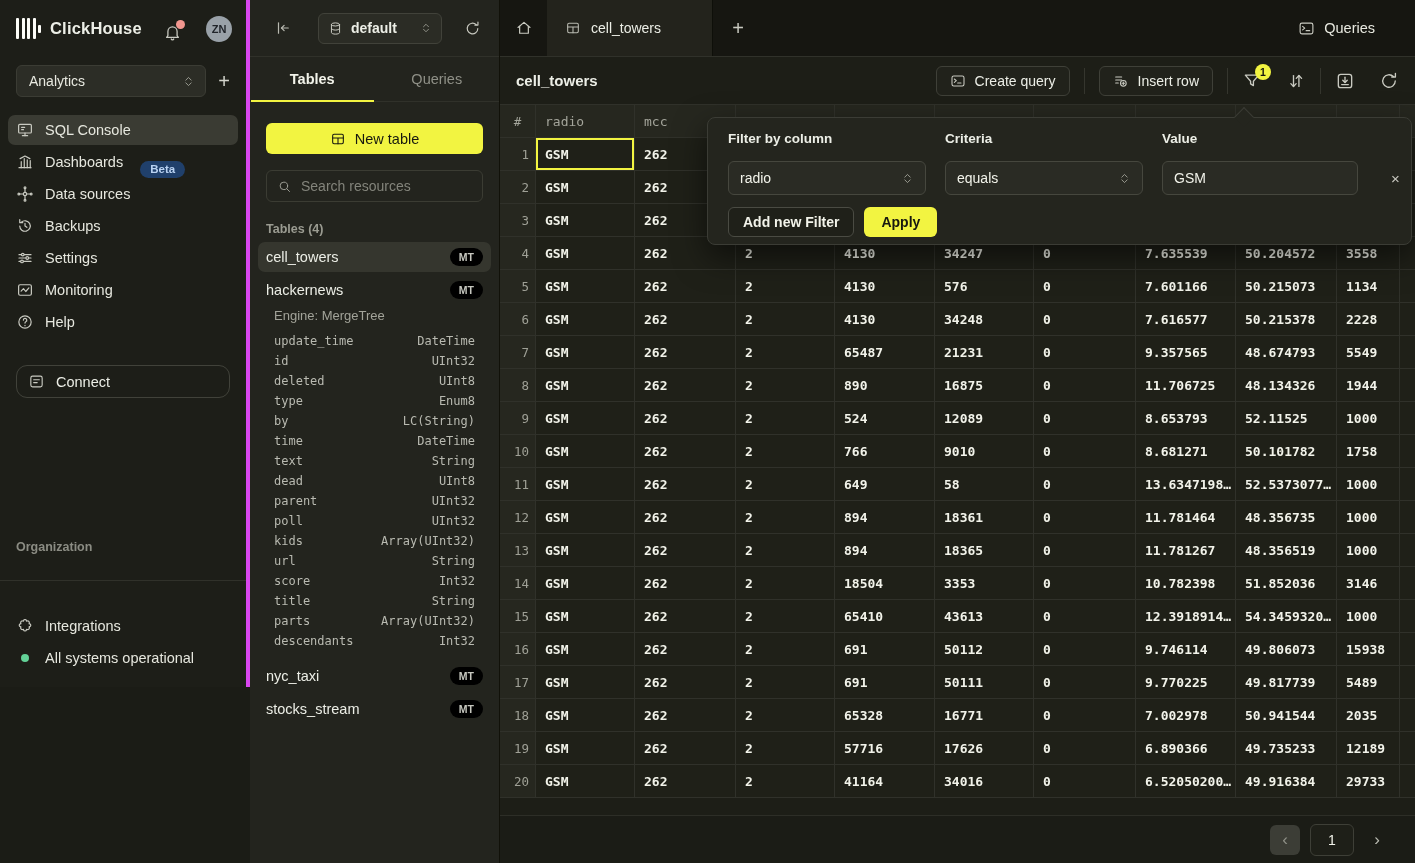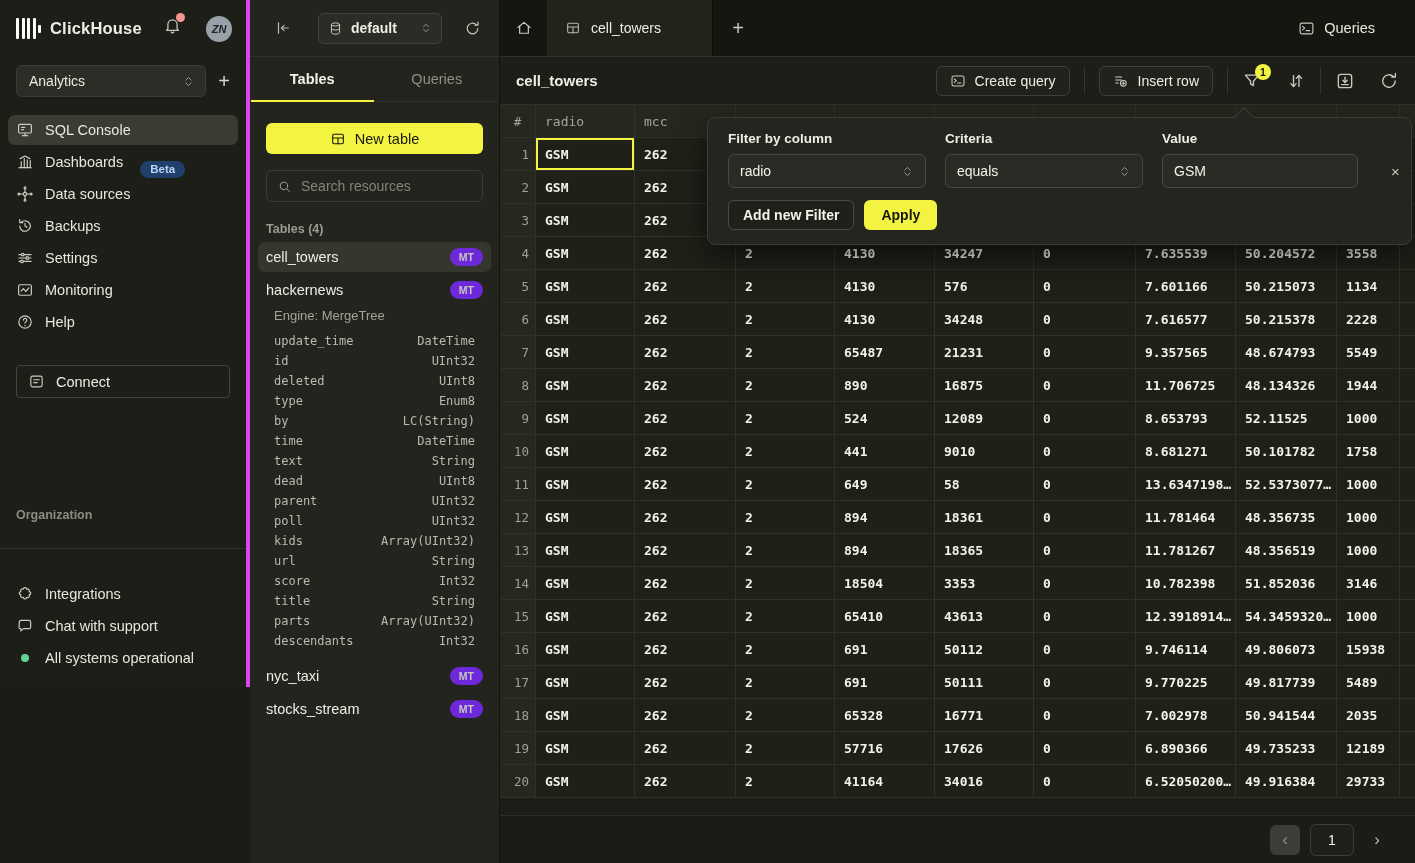--- a/index.html
+++ b/index.html
@@ -15,37 +15,37 @@
   .icn { display:inline-flex; align-items:center; justify-content:center; color:#c9cac1; flex:none; }
   .icn svg { width:100%; height:100%; stroke:currentColor; fill:none; stroke-width:1.6; stroke-linecap:round; stroke-linejoin:round; }
 
   
   .sidebar { position:absolute; left:0; top:0; width:250px; height:687px; background:#1d1e18; border-right:4px solid #d946ef; display:flex; flex-direction:column; }
   .sb-head { height:57px; display:flex; align-items:center; padding:0 14px 0 16px; }
   .logo { display:flex; gap:2.5px; align-items:center; height:22px; margin-right:9px; }
   .logo .b { width:3px; height:21px; background:#fdfdf8; border-radius:1px; }
   .logo .b.short { height:8px; }
   .brand { font-size:16.5px; font-weight:700; letter-spacing:.2px; }
-  .sb-head-right { margin-left:auto; display:flex; align-items:flex-start; gap:24px;font-style:italic; }
+  .sb-head-right { margin-left:auto; display:flex; align-items:flex-end; gap:24px; }
   .bell { position:relative; width:19px; height:19px; }
   .bell .dot { position:absolute; top:-3px; right:-3px; width:9px; height:9px; border-radius:50%; background:#f2978f; }
   .avatar { width:26px; height:26px; border-radius:50%; background:#99a1a8; color:#20242a; font-size:11px; font-weight:700; display:flex; align-items:center; justify-content:center; }
 
   .ws-row { display:flex; align-items:center; gap:12px; margin:8px 16px 6px 16px; }
   .ws-select { flex:1; height:32px; background:#2c2d26; border:1px solid #3b3c34; border-radius:6px; display:flex; align-items:center; padding:0 10px 0 12px; font-size:14px; color:#e8e9e0; cursor:pointer; }
   .ws-select .icn { margin-left:auto; width:13px; height:13px; color:#a7a89e; }
   .ws-add { font-size:20px; color:#d4d5cc; cursor:pointer; line-height:1; }
 
   .sb-nav { margin:12px 8px 0 8px; }
   .nav-item { height:30px; margin-bottom:2px; border-radius:7px; display:flex; align-items:center; padding:0 8px; gap:11px; font-size:14.5px; color:#e6e7de; cursor:pointer; }
   .nav-item .icn { width:18px; height:18px; }
   .nav-item.active { background:#3a3b33; }
   .badge-beta { margin-left:6px; background:#20406b; color:#b9d2f2; font-size:11.5px; font-weight:600; padding:2.5px 10px; border-radius:11px;margin-top:14px; }
 
-  .connect { margin:26px 16px 0 16px; height:33px; border:1px solid #41423a; border-radius:4px; display:flex; align-items:center; gap:11px; padding:0 11px; font-size:14.5px; cursor:pointer; }
+  .connect { margin:26px 16px 0 16px; height:33px; border:1px solid #41423a; border-radius:11px; display:flex; align-items:center; gap:11px; padding:0 11px; font-size:14.5px; cursor:pointer; }
   .connect .icn { width:17px; height:17px; }
   .sb-spacer { flex:1; }
 
   .org-label { margin:0 16px 10px 16px; font-size:12.5px; font-weight:700; color:#8b8c83; }
   .org-items { margin:0 8px; }
   .nav-item .chev-r { margin-left:auto; width:13px; height:13px; color:#b7b8af; }
   .sb-divider { border:none; border-top:1px solid #30312a; margin:16px 0 14px 0; }
   .sb-footer { margin:16px 8px 12px 8px; }
   .status-dot { width:8px; height:8px; border-radius:50%; background:#63d297; margin:0 5px; }
 
@@ -65,21 +65,21 @@
   .newtable-btn .icn { width:16px; height:16px; color:#17180f; }
   .search-box { margin:16px 16px 0 16px; height:32px; border:1px solid #3b3c33; border-radius:6px; display:flex; align-items:center; gap:9px; padding:0 10px; flex:none; }
   .search-box input { background:transparent; border:none; outline:none; color:#3b82f6; font-size:14px; width:100%; font-family:"Liberation Sans",sans-serif; }
   .search-box input::placeholder { color:#83847b; }
   .search-box .icn { width:15px; height:15px; color:#9b9c93; }
   .ex-section-label { margin:20px 16px 6px 16px; font-size:12.5px; font-weight:700; color:#9a9b91; }
   .tbl-list { margin:0 8px; overflow:hidden; }
   .tbl-item { height:30px; margin-bottom:3px; border-radius:7px; display:flex; align-items:center; padding:0 8px; cursor:pointer; }
   .tbl-item.active { background:#35362e; }
   .tbl-item .nm { font-size:14.5px; color:#eceee6; font-weight:500; }
-  .tbl-item .mt { margin-left:auto; background:#6d28d9; color:#c6c7bf; font-size:10.5px; font-weight:700; padding:3px 9px; border-radius:10px; }
+  .tbl-item .mt { margin-left:auto; background:#000000; color:#c6c7bf; font-size:10.5px; font-weight:700; padding:3px 9px; border-radius:10px; }
   .engine-line { margin:3px 8px 8px 16px; font-size:13px; color:#a2a399; }
   .schema { margin:2px 16px 10px 16px; font-family:"DejaVu Sans Mono", monospace; font-size:12px; color:#b9bab1; }
   .schema .f { display:flex; height:20px; align-items:center; }
   .schema .f .t { margin-left:auto; }
 
   
   .main { position:absolute; left:500px; top:0; width:915px; height:863px; background:#1d1e17; }
   .tabstrip { position:absolute; left:0; top:0; right:0; height:57px; background:#161611; border-bottom:1px solid #30312a; display:flex; align-items:stretch; }
   .home-btn { width:47px; display:flex; align-items:center; justify-content:center; cursor:pointer; }
   .home-btn .icn { width:18px; height:18px; }
@@ -114,21 +114,21 @@
   .pagebar { position:absolute; left:0; right:0; top:815px; bottom:0; border-top:1px solid #2d2e27; display:flex; align-items:center; justify-content:flex-end; gap:10px; padding-right:25px; background:#1b1c16; }
   .pg-prev { width:30px; height:30px; border-radius:6px; background:#3c3d36; color:#8f9087; display:flex; align-items:center; justify-content:center; font-size:17px; cursor:pointer; }
   .pg-num { min-width:44px; height:32px; border:1px solid #3e3f37; border-radius:6px; background:#1e1f18; display:flex; align-items:center; justify-content:center; font-size:14px; color:#f2f3ea; cursor:pointer; }
   .pg-next { width:26px; height:30px; color:#b9bab1; display:flex; align-items:center; justify-content:center; font-size:17px; cursor:pointer; }
 
   
   .popup { position:absolute; left:207px; top:117px; width:705px; height:128px; background:#24251e; border:1px solid #3b3c35; border-radius:8px; box-shadow:0 12px 32px rgba(0,0,0,.55); padding:13px 20px; z-index:30; }
   .popup .caret { position:absolute; top:-8px; left:529px; width:14px; height:14px; background:#24251e; border-left:1px solid #3b3c35; border-top:1px solid #3b3c35; transform:rotate(45deg); }
   .fp-row { display:flex; gap:19px; }
   .fp-group { display:flex; flex-direction:column; }
-  .fp-label { font-size:13.5px; font-weight:700; color:#eceee6; margin-bottom:8px; }
+  .fp-label { font-size:13.5px; font-weight:700; color:#eceee6; margin-bottom:15px; }
   .fp-select, .fp-input { width:198px; height:34px; background:#2a2b24; border:1px solid #46473e; border-radius:6px; display:flex; align-items:center; padding:0 11px; font-size:14px; color:#f2f3ea; cursor:pointer; }
   .fp-select .icn { margin-left:auto; width:13px; height:13px; color:#a7a89e; }
   .fp-input { width:196px; cursor:text; }
   .fp-close { align-self:flex-end; height:34px; display:flex; align-items:center; margin-left:8px; color:#c8c8c0; font-size:15px; cursor:pointer; padding:0 6px; }
   .fp-btns { display:flex; gap:10px; margin-top:12px; }
   .fp-addbtn { height:30px; border:1px solid #4a4b43; border-radius:6px; background:#1f2019; padding:0 14px; display:flex; align-items:center; font-size:14px; font-weight:600; color:#f2f3ea; cursor:pointer; }
   .fp-apply { height:30px; border-radius:6px; background:#f2f441; padding:0 17px; display:flex; align-items:center; font-size:14px; font-weight:600; color:#17180f; cursor:pointer; }
 </style>
 </head>
 <body>
@@ -265,28 +265,20 @@
     <hr class="sb-divider">
 
     <div class="sb-footer" id="sb-footer">
         <div class="nav-item">
           <span class="icn " style="width: 18px; height: 18px;">
             <svg viewBox="0 0 24 24">
               <path d="M10.2 4.6c.4-1.7 3.2-1.7 3.6 0l.2.9 1-.2c1.7-.4 3 1 2.7 2.7l-.2 1 .9.2c1.7.4 1.7 3.2 0 3.6l-.9.2.2 1c.4 1.7-1 3-2.7 2.7l-1-.2-.2.9c-.4 1.7-3.2 1.7-3.6 0l-.2-.9-1 .2c-1.7.4-3-1-2.7-2.7l.2-1-.9-.2c-1.7-.4-1.7-3.2 0-3.6l.9-.2-.2-1c-.4-1.7 1-3 2.7-2.7l1 .2z"></path>
             </svg>
           </span>
           <span>Integrations</span>
-        </div>
-        <div class="nav-item">
-          <span class="icn " style="width: 18px; height: 18px;">
-            <svg viewBox="0 0 24 24">
-              <path d="M4.5 6.5a2 2 0 0 1 2-2h11a2 2 0 0 1 2 2v7a2 2 0 0 1-2 2h-7.5l-3.5 3v-3h-.5a2 2 0 0 1-2-2z"></path>
-            </svg>
-          </span>
-          <span>Chat with support</span>
         </div>
         <div class="nav-item">
           <span class="status-dot"></span>
           <span>All systems operational</span>
         </div>
       </div>
   </aside>
 
   <section class="explorer">
     <div class="ex-top">
@@ -654,21 +646,21 @@
           <div class="c">8.653793</div>
           <div class="c">52.11525</div>
           <div class="c">1000</div>
           <div class="c"></div>
         </div>
         <div class="trow">
           <div class="c rn">10</div>
           <div class="c">GSM</div>
           <div class="c">262</div>
           <div class="c">2</div>
-          <div class="c">441</div>
+          <div class="c">766</div>
           <div class="c">9010</div>
           <div class="c">0</div>
           <div class="c">8.681271</div>
           <div class="c">50.101782</div>
           <div class="c">1758</div>
           <div class="c"></div>
         </div>
         <div class="trow">
           <div class="c rn">11</div>
           <div class="c">GSM</div>

